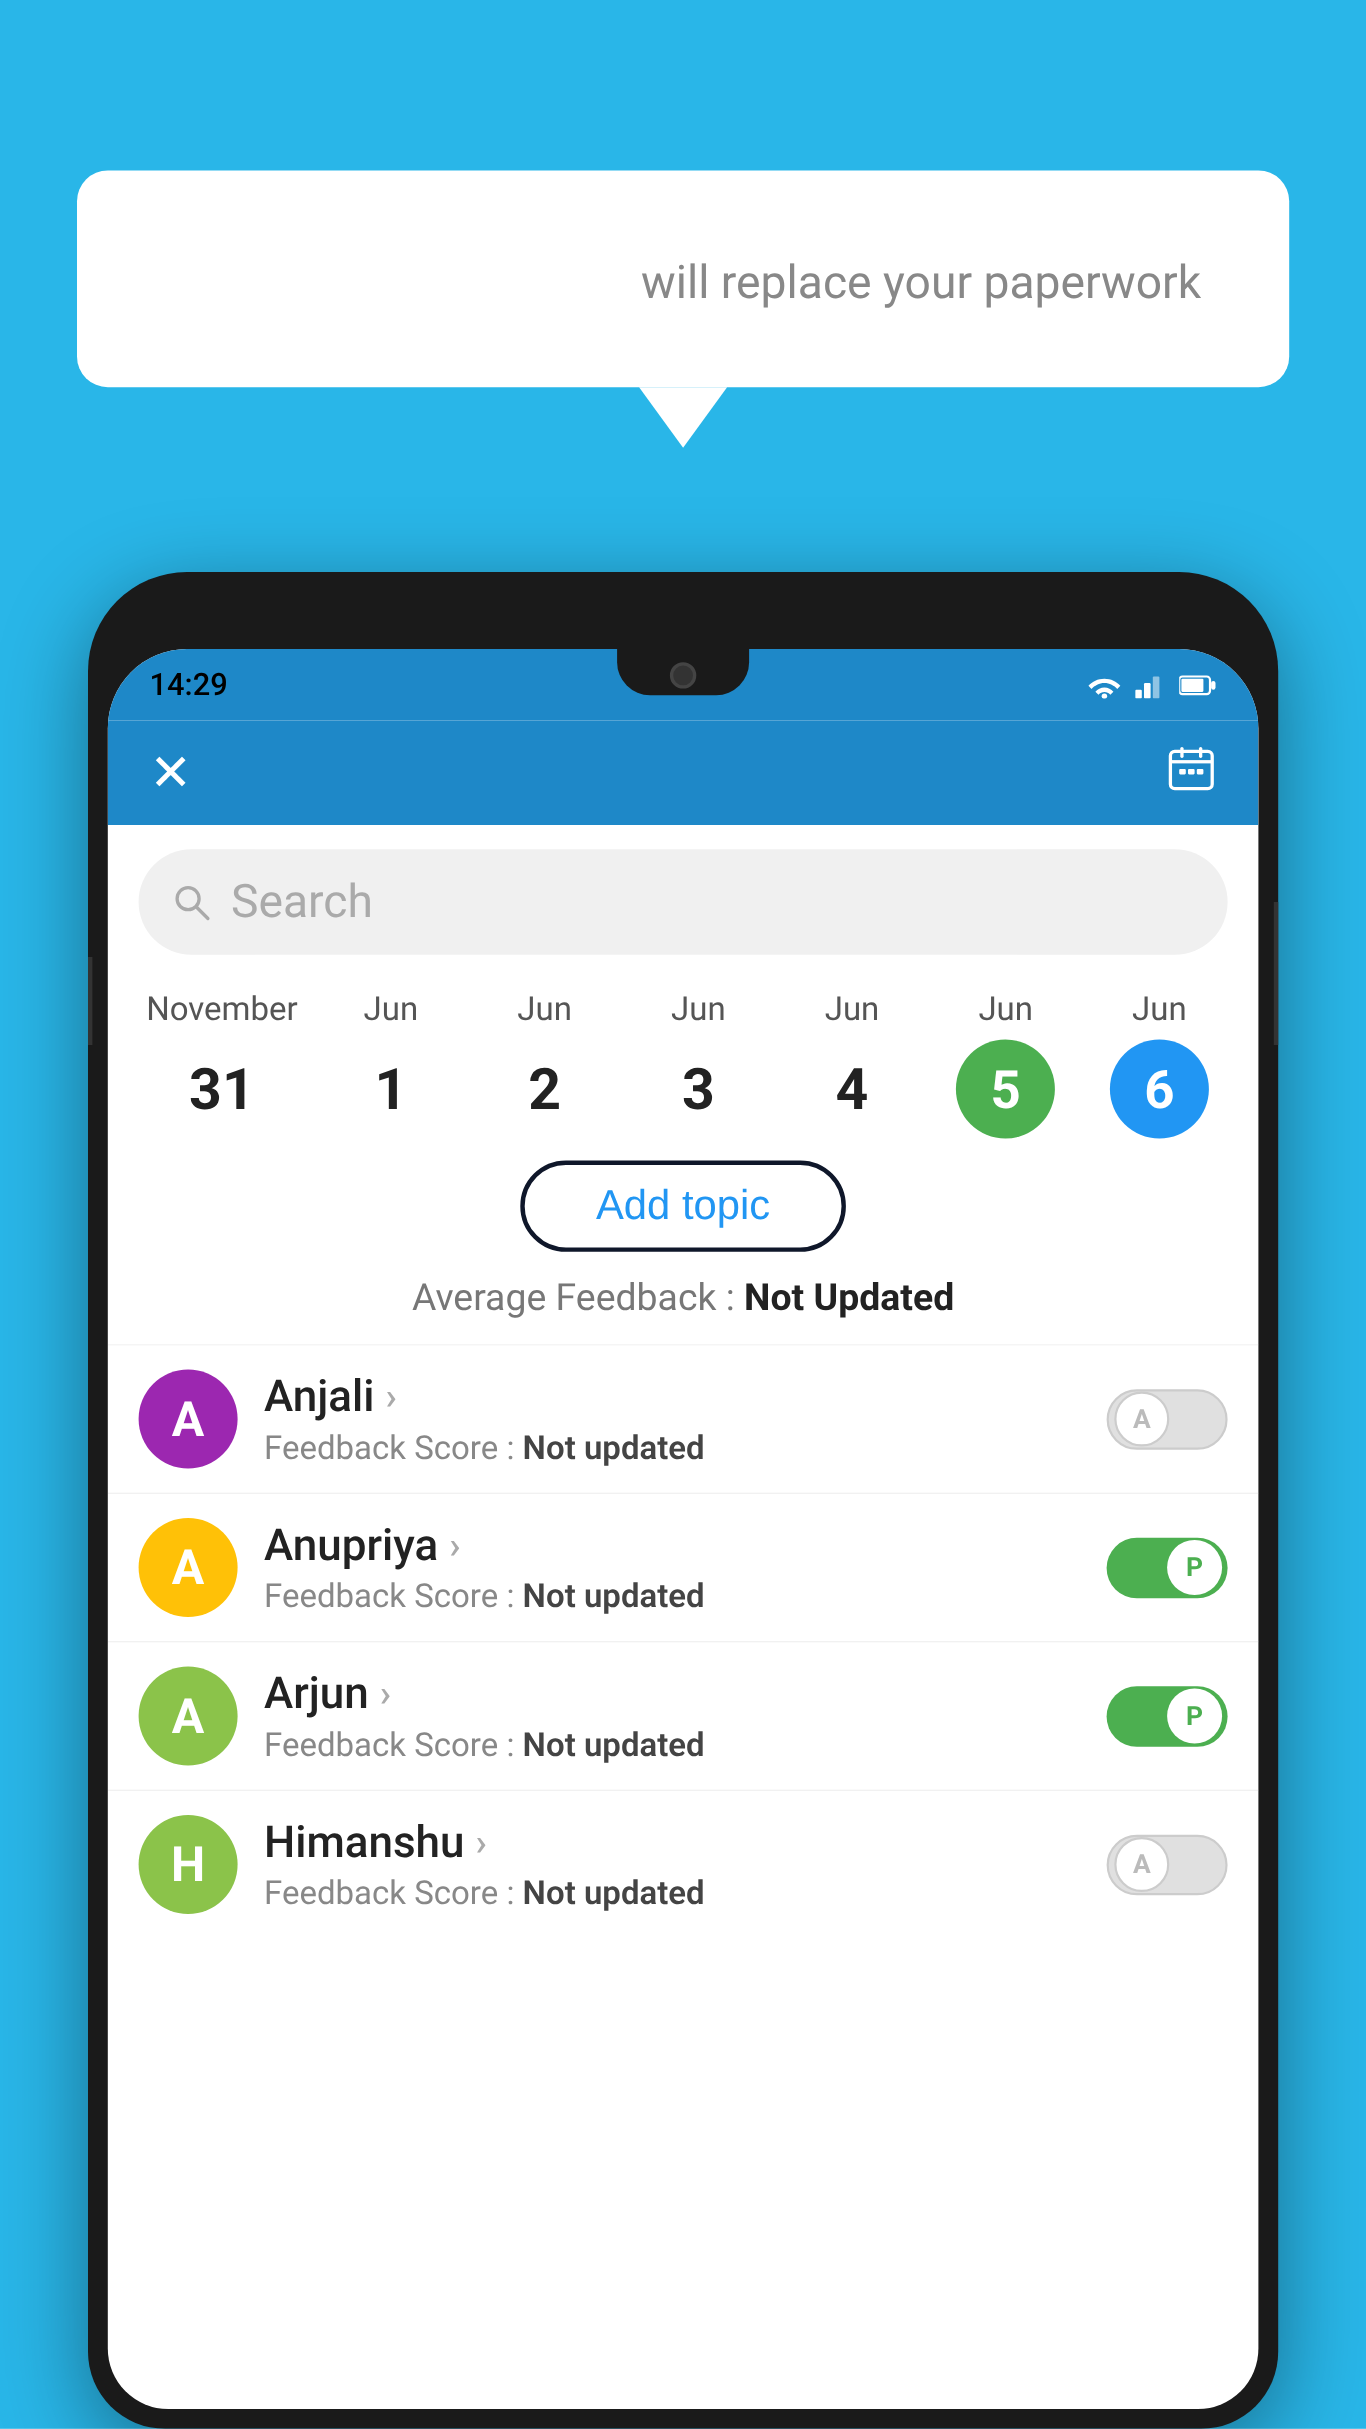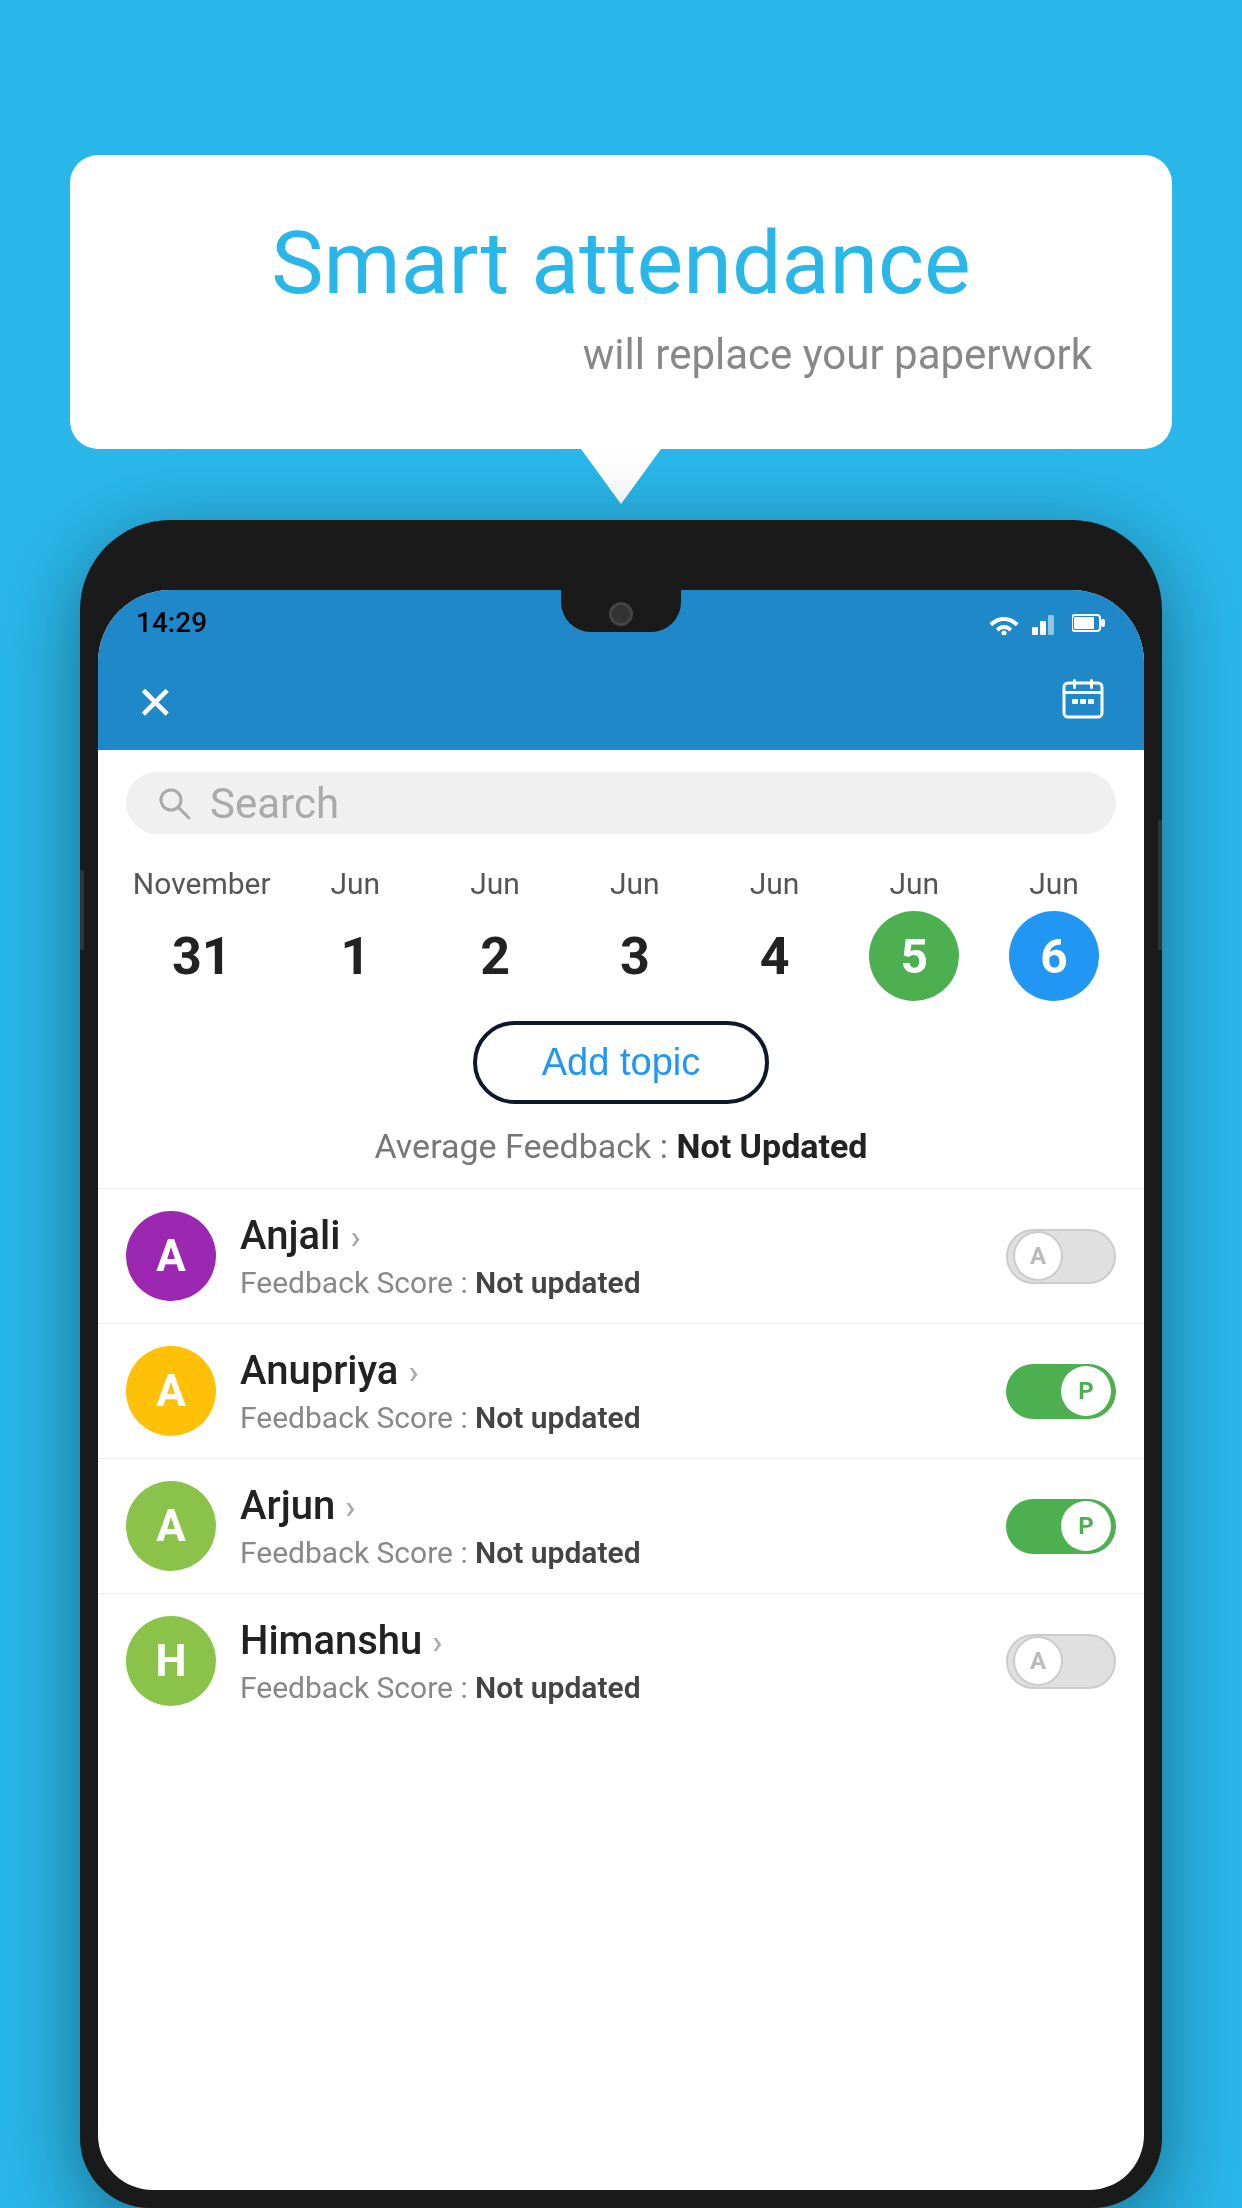--- a/index.html
+++ b/index.html
@@ -145,21 +145,21 @@
     .header-calendar {
       color: white;
       font-size: 40px;
     }
 
     
     .search-bar {
       background: #f0f0f0;
       margin: 22px 28px;
       border-radius: 50px;
-      height: 62px;
+      height: 96px;
       display: flex;
       align-items: center;
       padding: 0 30px;
       gap: 18px;
     }
     .search-text {
       color: #aaa;
       font-size: 42px;
     }
 
@@ -348,21 +348,20 @@
       height: 130px;
       background: #333;
       border-radius: 0 4px 4px 0;
     }
   </style>
 </head>
 <body>
 
 <div class="speech-bubble-wrapper">
   <div class="speech-bubble">
-    <div class="speech-bubble-title">Smart attendance</div>
     <div class="speech-bubble-subtitle">will replace your paperwork</div>
   </div>
   <div class="speech-bubble-arrow"></div>
 </div>
 
 <div class="phone-frame">
 
   <div class="phone-side-btn-left"></div>
   <div class="phone-side-btn-right"></div>
 

